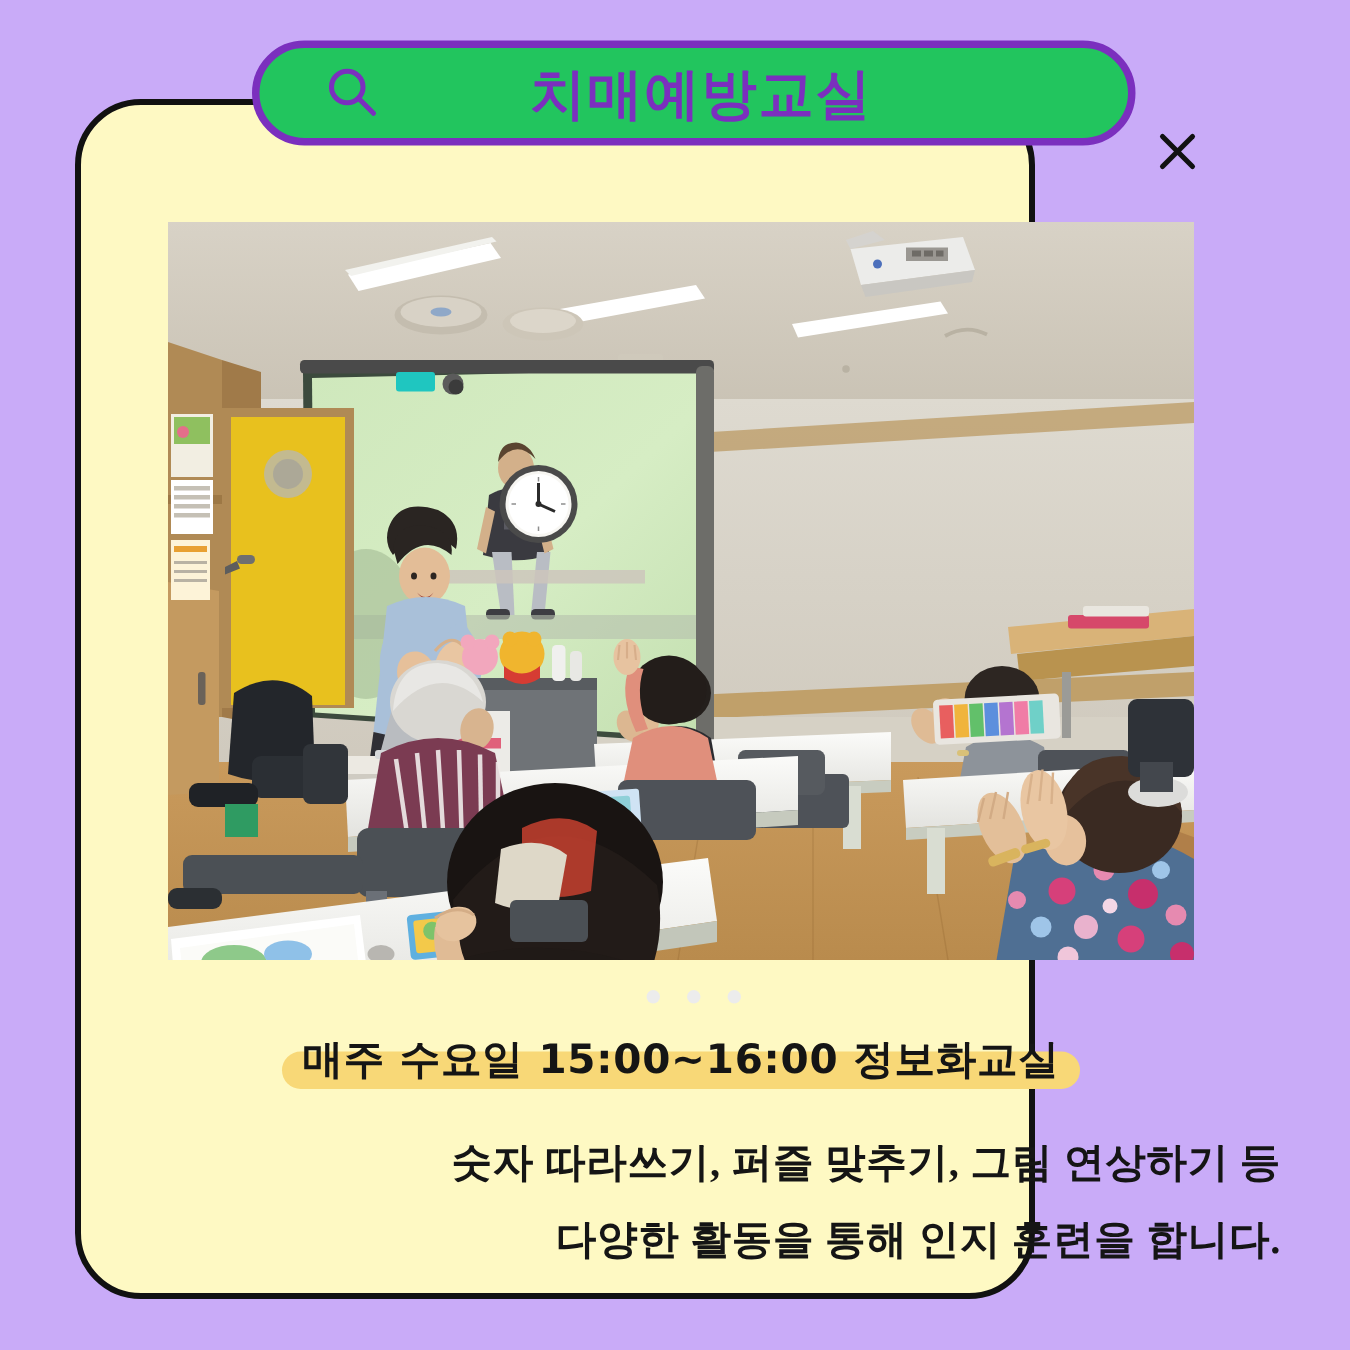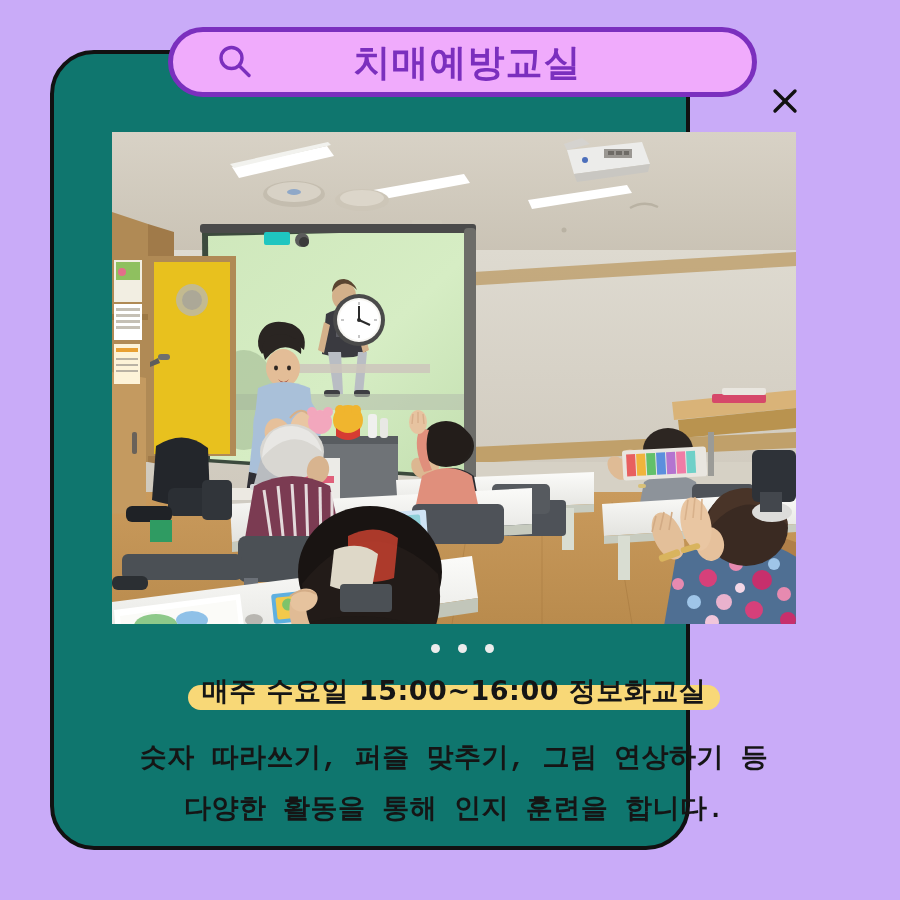--- a/index.html
+++ b/index.html
@@ -12,38 +12,38 @@
     background: #c9abf8;
     font-family: "Liberation Sans", "DejaVu Sans", sans-serif;
     overflow: hidden;
     position: relative;
   }
 
   
   .card {
     position: absolute;
     left: 50px;
-    top: 50px;
+    top: 66px;
     width: 640px;
     height: 800px;
-    background: #0f766e;
+    background: #fef9c3;
     border: 4px solid #111111;
     border-radius: 44px;
     box-sizing: border-box;
     overflow: visible;
   }
 
   
   .title-pill {
     position: absolute;
     left: 168px;
     top: 27px;
     width: 589px;
     height: 70px;
-    background: #f0abfc;
+    background: #22c55e;
     border: 5px solid #7b2fbe;
     border-radius: 36px;
     box-sizing: border-box;
     display: flex;
     align-items: center;
     z-index: 20;
   }
   .search-icon {
     position: absolute;
     left: 42px;
@@ -146,21 +146,22 @@
     position: relative;
     z-index: 1;
   }
   .body-line {
     font-size: 27px;
     font-weight: 700;
     color: #151515;
     letter-spacing: 0.5px;
     line-height: 1;
     margin-top: 38px;
-    font-family: Liberation Mono, monospace;
+    font-family: Liberation Serif, serif;
+    text-align: right;
   }
   .body-line.second { margin-top: 24px; }
 </style>
 </head>
 <body>
 
 <div class="card">
 
   <div class="photo">
     <svg width="684" height="492" viewBox="0 0 684 492" xmlns="http://www.w3.org/2000/svg">

